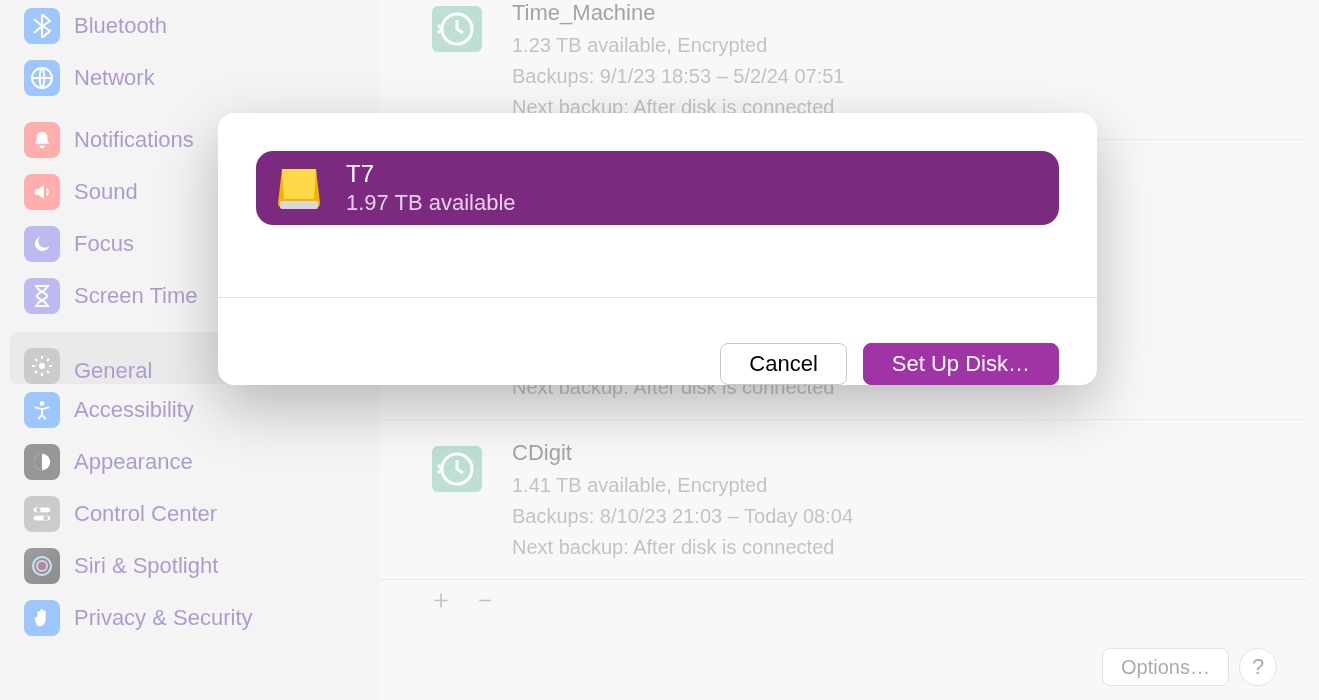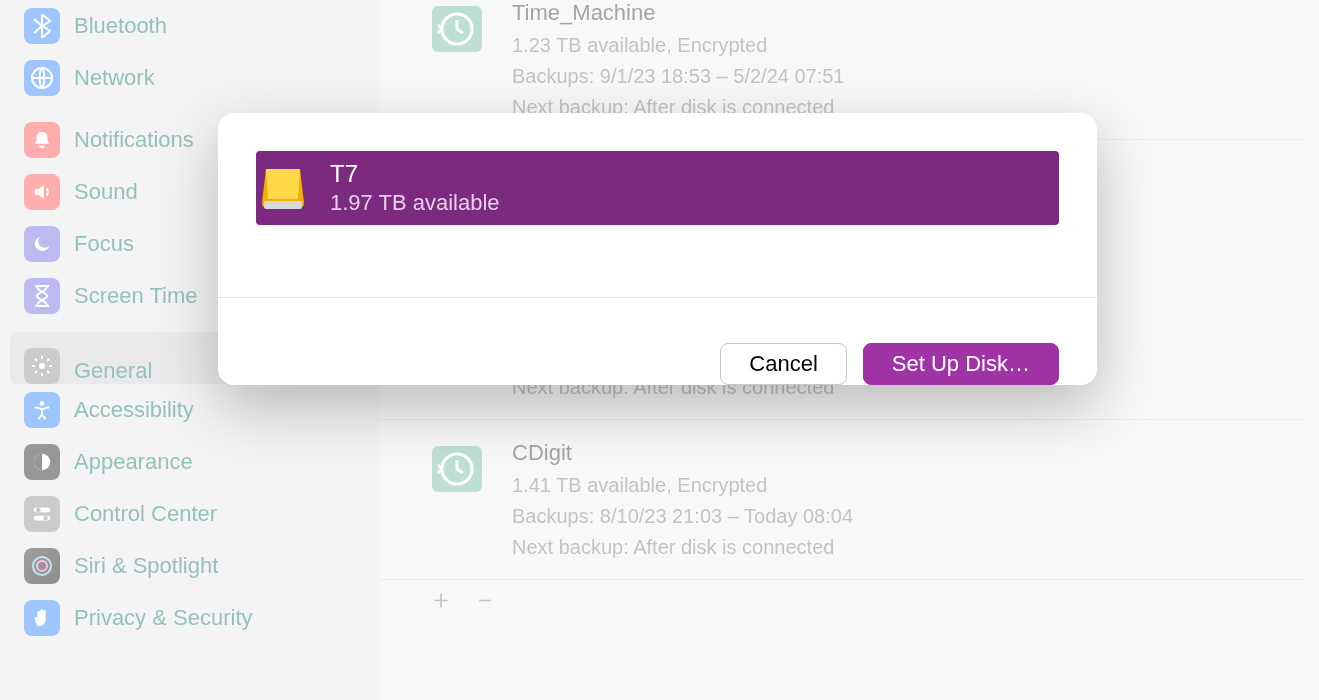--- a/index.html
+++ b/index.html
@@ -11,21 +11,21 @@
     width: 392px; height: 700px;
     background: #e8e6e6;
     padding-top: 0;
     border-right: 1px solid #c8c8c8;
   }
   .sidebar-item {
     display: flex; align-items: center;
     height: 52px;
     padding-left: 14px;
     font-size: 22px;
-    color: #0f766e;
+    color: #4c1d95;
     border-radius: 8px;
     margin: 0 10px;
   }
   .sidebar-item.selected { background: #d3d1d1; align-items: flex-end; }
   .sidebar-item .icon {
     width: 36px; height: 36px;
     border-radius: 8px;
     margin-right: 14px;
     display: flex; align-items: center; justify-content: center;
     flex-shrink: 0;
@@ -97,24 +97,24 @@
     left: 218px; top: 113px;
     width: 879px; height: 272px;
     background: #fff;
     border-radius: 16px;
     box-shadow: 0 22px 60px rgba(0,0,0,0.25);
     display: flex; flex-direction: column;
   }
   .modal-body { flex: 1; padding: 38px 38px 0 38px; }
   .disk-option {
     background: #7b2a7f;
-    border-radius: 4px;
+    border-radius: 17px;
     height: 74px;
     display: flex; align-items: center;
-    padding-left: 2px;
+    padding-left: 18px;
     color: #fff;
   }
   .disk-option .ext-icon {
     width: 50px; height: 50px; margin-right: 22px;
   }
   .disk-option .name { font-size: 24px; font-weight: 500; }
   .disk-option .sub  { font-size: 22px; color: #e7cfe8; margin-top: 2px; }
 
   .modal-footer {
     height: 88px;
@@ -302,20 +302,24 @@
         <div class="line">Next backup: After disk is connected</div>
       </div>
     </div>
 
     <div class="toolbar-bottom">
       <span style="cursor:default;">＋</span>
       <span style="cursor:default;">－</span>
     </div>
   </div>
 
+  <div class="footer-buttons">
+    <div class="btn">Options…</div>
+    <div class="btn round">?</div>
+  </div>
 </div>
 
 <div class="dim-overlay"></div>
 
 <div class="modal">
   <div class="modal-body">
     <div class="disk-option">
       <span class="ext-icon">
         <svg width="50" height="50" viewBox="0 0 50 50">
           <path d="M8 6h34l4 34c0 3-2 5-5 5H9c-3 0-5-2-5-5L8 6z" fill="#f6b100"></path>

